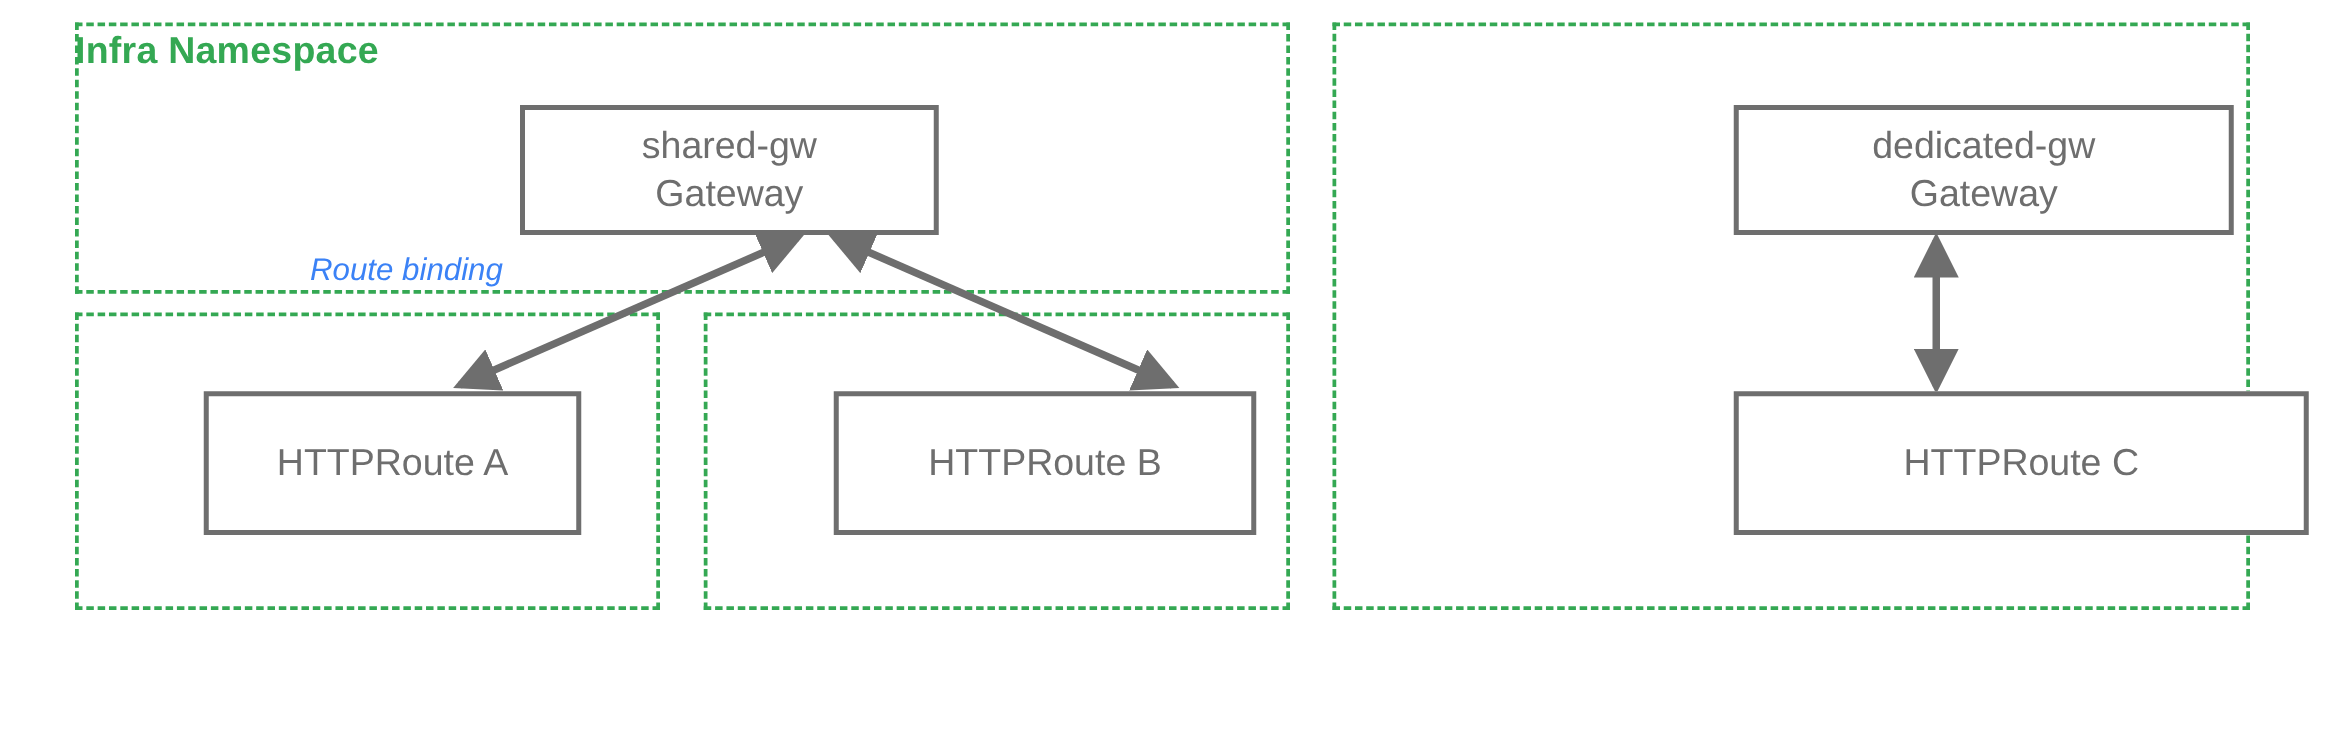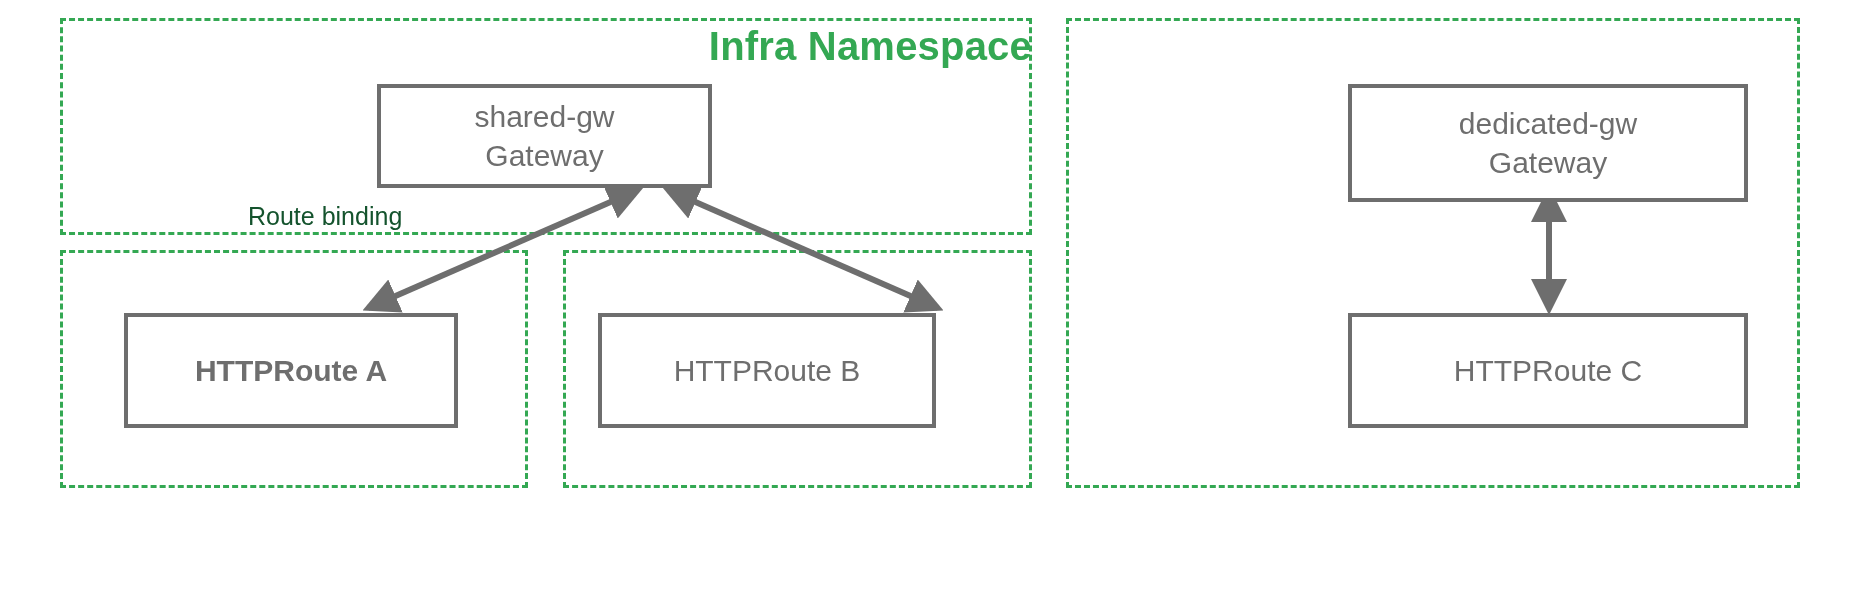--- a/index.html
+++ b/index.html
@@ -17,49 +17,51 @@
   }
   .ns-box {
     position: absolute;
     box-sizing: border-box;
     border: 3px dashed #34a853;
     background: transparent;
   }
   .ns-label {
     position: absolute;
     color: #34a853;
-    font-size: 40px;
+    font-size: 30px;
     font-weight: bold;
     white-space: nowrap;
-    text-align: right;
+    text-align: left;
     letter-spacing: 0.2px;
   }
   .node-box {
     position: absolute;
     box-sizing: border-box;
     border: 4px solid #6e6e6e;
     background: #ffffff;
     display: flex;
     align-items: center;
     justify-content: center;
     text-align: center;
     color: #6e6e6e;
     font-size: 30px;
     line-height: 1.3;
     font-weight: normal;
+    margin-left: 39px;
   }
   .node-box .node-text {
     display: block;
     white-space: pre-line;
   }
   .edge-label {
     position: absolute;
-    color: #14532d;
+    color: #3b82f6;
     font-size: 25px;
     white-space: nowrap;
+    font-style: italic;
   }
   svg.edges {
     position: absolute;
     left: 0;
     top: 0;
     width: 1860px;
     height: 600px;
     overflow: visible;
     pointer-events: none;
   }
@@ -95,30 +97,30 @@
     <line x1="1549" y1="192" x2="1549" y2="309" stroke="#6e6e6e" stroke-width="6" marker-start="url(#arrow-start)" marker-end="url(#arrow-end)"></line>
   </svg>
 
   <div class="edge-label" style="left:248px; top:202px;">Route binding</div>
 
   <div class="node-box" style="left:377px; top:84px; width:335px; height:104px;">
     <span class="node-text">shared-gw
 Gateway</span>
   </div>
 
-  <div class="node-box" style="left:1348px; top:84px; width:400px; height:118px;">
+  <div class="node-box" style="left:1348px; top:84px; width:400px; height:104px;">
     <span class="node-text">dedicated-gw
 Gateway</span>
   </div>
 
-  <div class="node-box" style="left:124px; top:313px; width:334px; height:115px;font-weight:bold;">
+  <div class="node-box" style="left:124px; top:313px; width:302px; height:115px;">
     <span class="node-text">HTTPRoute A</span>
   </div>
 
-  <div class="node-box" style="left:598px; top:313px; width:338px; height:115px;">
+  <div class="node-box" style="left:628px; top:313px; width:338px; height:115px;">
     <span class="node-text">HTTPRoute B</span>
   </div>
 
-  <div class="node-box" style="left:1348px; top:313px; width:400px; height:115px;">
+  <div class="node-box" style="left:1348px; top:313px; width:460px; height:115px;">
     <span class="node-text">HTTPRoute C</span>
   </div>
 
 </div>
 
 </body></html>

